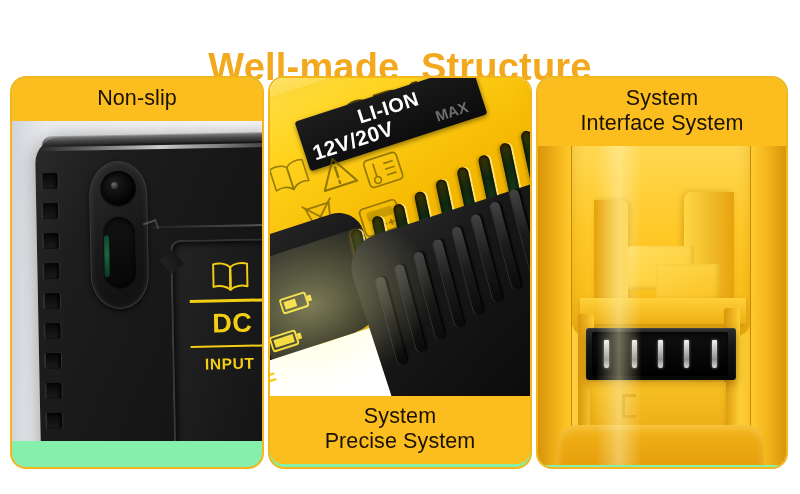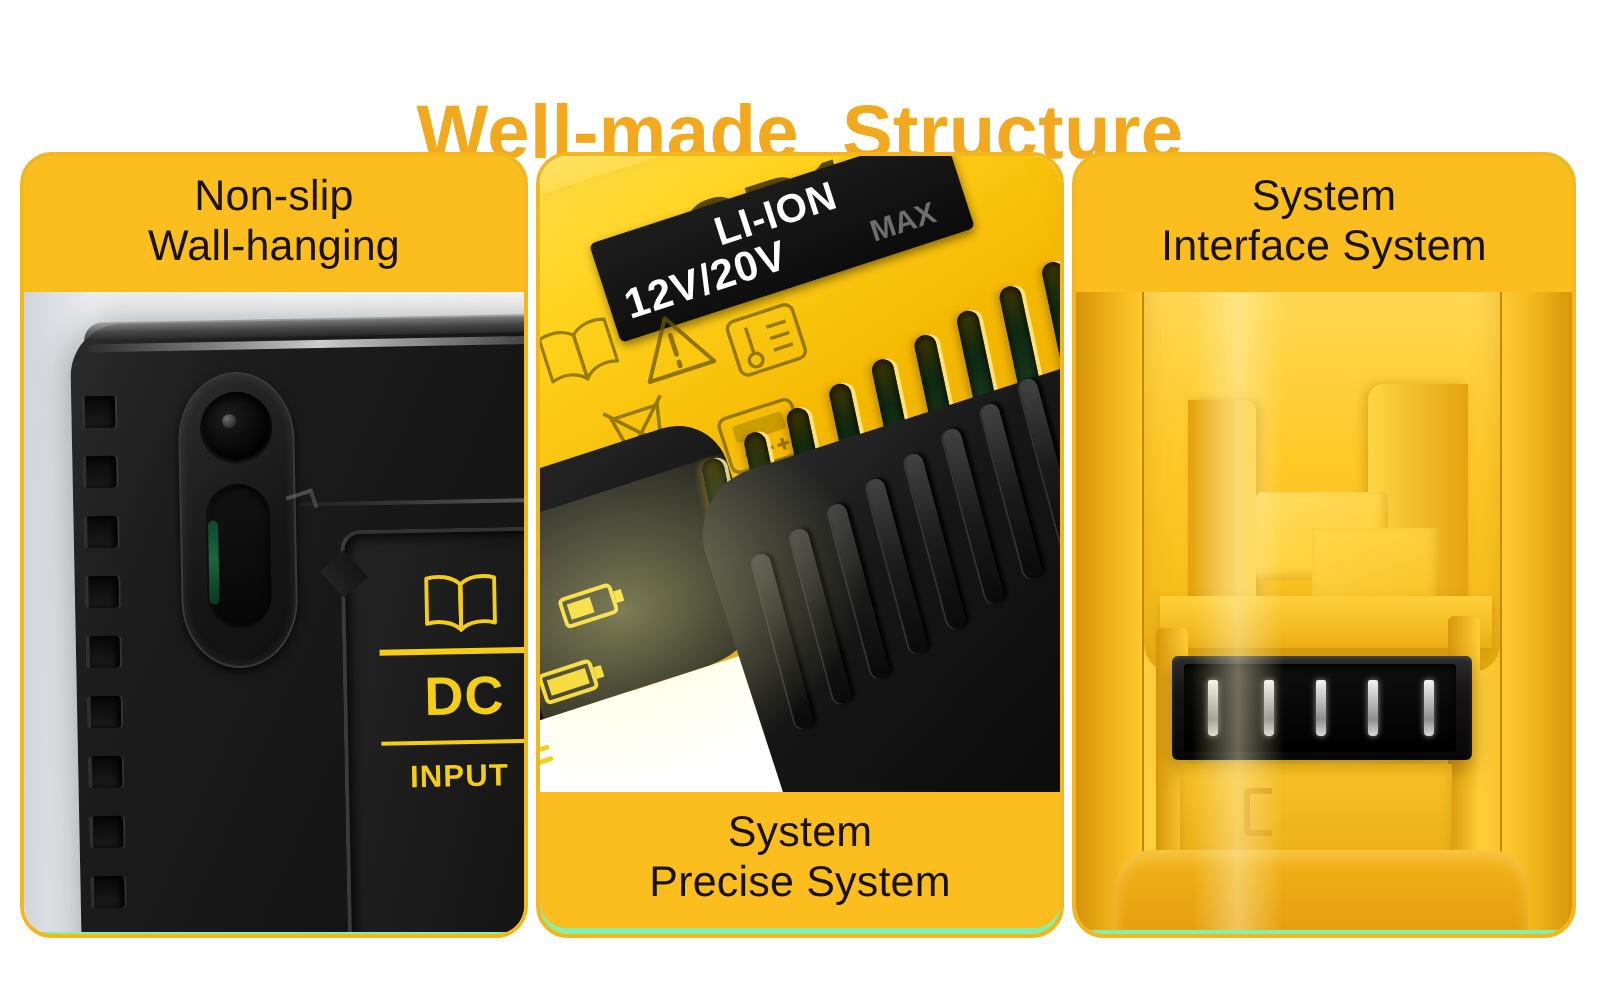--- a/index.html
+++ b/index.html
@@ -369,21 +369,20 @@
 <div class="title-bar">
   <span class="title-text">Well-made  Structure</span>
 </div>
 
 <div class="panels">
 
   <div class="panel" id="panel-1">
 
     <div class="caption caption-top">
       <span class="ln">Non-slip</span>
-      <span class="ln">Wall-hanging</span>
     </div>
 
     <div class="photo" id="photo-1">
       <div class="p1-bg"></div>
       <div class="p1-shadow-left"></div>
 
       <div class="p1-body"></div>
       <div class="p1-top-hilite"></div>
       <div class="p1-edge-shine"></div>
 

